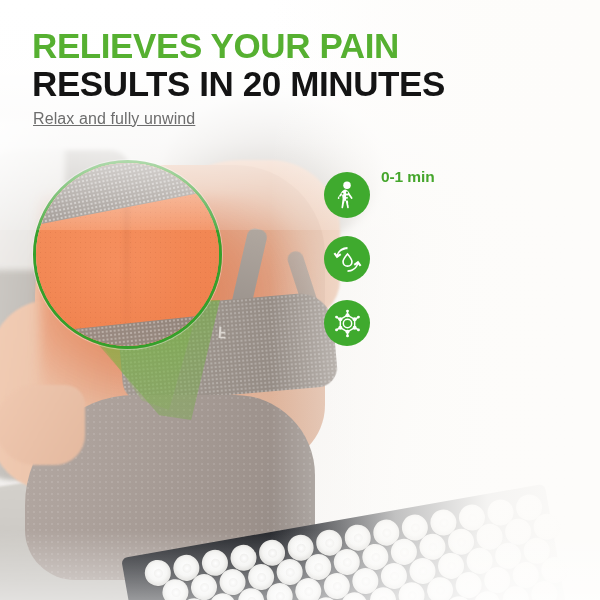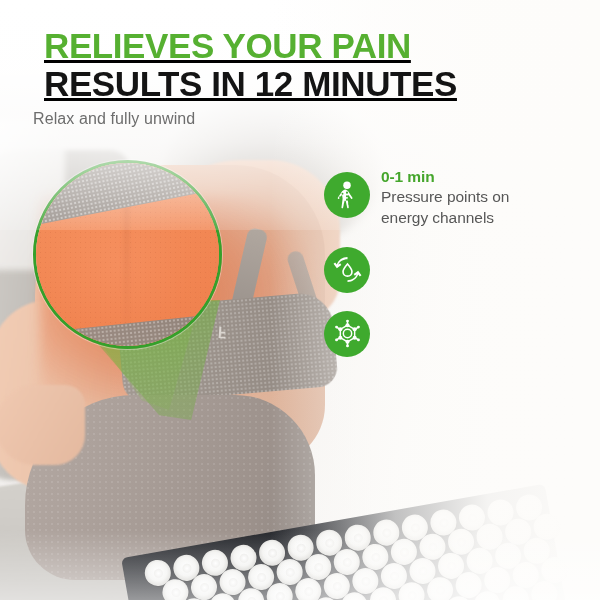--- a/index.html
+++ b/index.html
@@ -234,21 +234,21 @@
     background:linear-gradient(270deg,#fdfcfa 0%,rgba(253,252,250,.96) 34%,rgba(253,252,250,.72) 62%,rgba(253,252,250,0) 100%);
     pointer-events:none;
   }
   .haze-bottom{
     position:absolute;left:0;bottom:0;width:600px;height:70px;
     background:linear-gradient(0deg,rgba(255,255,255,.55),rgba(255,255,255,0));
     pointer-events:none;
   }
 
   
-  .headings{position:absolute;left:44px;top:28px;width:540px;text-decoration:underline;}
+  .headings{position:absolute;left:32px;top:28px;width:540px;}
   .h-green{
     margin:0;
     color:#56b031;
     font-size:35px;
     font-weight:bold;
     letter-spacing:-0.4px;
     line-height:1.04;
     white-space:nowrap;
   }
   .h-black{
@@ -258,20 +258,21 @@
     font-weight:bold;
     letter-spacing:-0.4px;
     line-height:1.04;
     white-space:nowrap;
   }
   .subtitle{
     position:absolute;left:33px;top:110px;
     color:#6d6d6d;
     font-size:16px;
     letter-spacing:.1px;
+    text-decoration:underline;
   }
 
   
   .features{
     position:absolute;left:324px;top:166px;width:268px;
   }
   .feature{
     position:relative;
     display:flex;
     align-items:flex-start;
@@ -398,21 +399,21 @@
         <div class="spike" style="left: 377px; top: 88px;"></div>
       </div>
 
     <div class="haze-top"></div>
     <div class="haze-right"></div>
     <div class="haze-bottom"></div>
   </div>
 
   <div class="headings">
     <h1 class="h-green">RELIEVES YOUR PAIN</h1>
-    <h2 class="h-black">RESULTS IN 12 MINUTES</h2>
+    <h2 class="h-black">RESULTS IN 20 MINUTES</h2>
   </div>
   <div class="subtitle">Relax and fully unwind</div>
 
   <div class="features" id="features">
       <div class="feature">
         <div class="badge">
     <svg width="30" height="30" viewBox="0 0 32 32" fill="none">
       <circle cx="16" cy="5.6" r="4" fill="#fff"></circle>
       <path d="M16 10.2c-3.2 0-5.2 1.3-6.1 3.1L6.2 19c-.5.9.8 1.8 1.4.9l3.1-4.3.6 4.5-1.2 9.2c-.1 1 1.5 1.2 1.7.2l1.6-7.5h1.2l1.6 7.5c.2 1 1.8.8 1.7-.2l-1.2-9.2.6-4.5 3.1 4.3c.6.9 1.9 0 1.4-.9l-3.7-5.7c-.9-1.8-2.9-3.1-6.1-3.1z" fill="#fff"></path>
       <circle cx="16" cy="13.5" r="1.15" fill="#3faa2e"></circle>
@@ -421,22 +422,20 @@
       <circle cx="11.2" cy="14.6" r="1" fill="#3faa2e"></circle>
       <circle cx="20.8" cy="14.6" r="1" fill="#3faa2e"></circle>
       <circle cx="8.6" cy="18.4" r="1" fill="#3faa2e"></circle>
       <circle cx="23.4" cy="18.4" r="1" fill="#3faa2e"></circle>
       <circle cx="13.6" cy="25.5" r="1" fill="#3faa2e"></circle>
       <circle cx="18.4" cy="25.5" r="1" fill="#3faa2e"></circle>
     </svg>
         </div>
         <div class="ftext">
           <div class="ftime">0-1 min</div>
-          <div class="fdesc">Pressure points on
-energy channels</div>
         </div>
       </div>
       <div class="feature">
         <div class="badge">
     <svg width="31" height="31" viewBox="0 0 32 32" fill="none">
       <path d="M16 3.2c-5.1 0-9.4 3.2-11.1 7.7l-1.6-2.1-1.7 1.3 3.4 4.5 4.6-3.3-1.2-1.7-2 1.4C7.8 7.6 11.5 5.3 16 5.3z" fill="#fff"></path>
       <path d="M16 28.8c5.1 0 9.4-3.2 11.1-7.7l1.6 2.1 1.7-1.3-3.4-4.5-4.6 3.3 1.2 1.7 2-1.4c-1.4 3.7-5.1 6-9.6 6z" fill="#fff"></path>
       <path d="M16 10.4c-2.9 3.3-4.6 5.8-4.6 7.9 0 2.7 2.1 4.6 4.6 4.6s4.6-1.9 4.6-4.6c0-2.1-1.7-4.6-4.6-7.9z" stroke="#fff" stroke-width="1.7" fill="none"></path>
     </svg>
         </div>

